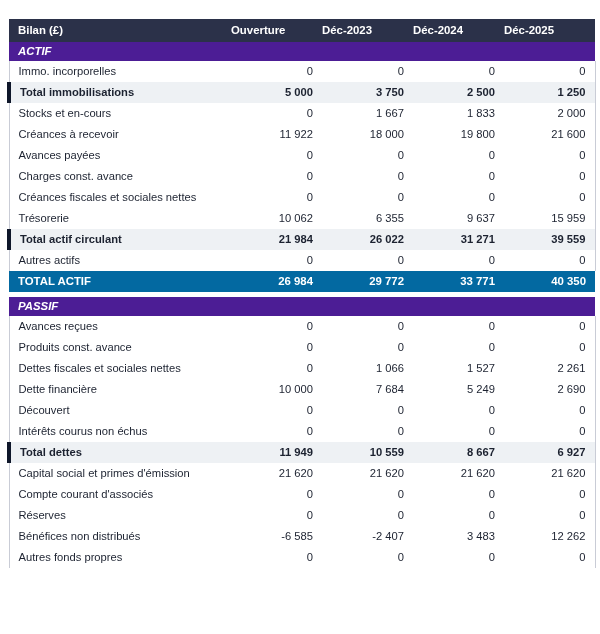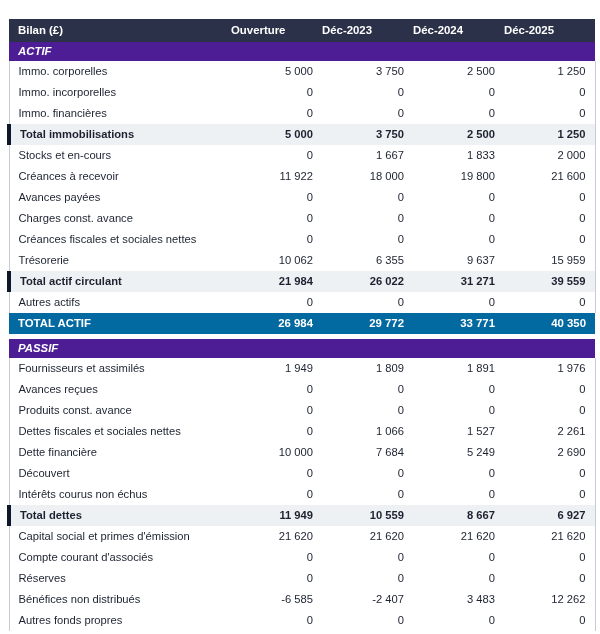--- a/index.html
+++ b/index.html
@@ -161,35 +161,21 @@
     </thead>
     <tbody id="tbody">
         <tr class="band">
           <td class="lbl">ACTIF</td>
           <td class="num"></td>
           <td class="num"></td>
           <td class="num"></td>
           <td class="num last"></td>
         </tr>
         <tr class="item">
-          <td class="lbl">Immo. corporelles</td>
-          <td class="num">5 000</td>
-          <td class="num">3 750</td>
-          <td class="num">2 500</td>
-          <td class="num last">1 250</td>
-        </tr>
-        <tr class="item">
           <td class="lbl">Immo. incorporelles</td>
-          <td class="num">0</td>
-          <td class="num">0</td>
-          <td class="num">0</td>
-          <td class="num last">0</td>
-        </tr>
-        <tr class="item">
-          <td class="lbl">Immo. financières</td>
           <td class="num">0</td>
           <td class="num">0</td>
           <td class="num">0</td>
           <td class="num last">0</td>
         </tr>
         <tr class="total">
           <td class="lbl">Total immobilisations</td>
           <td class="num">5 000</td>
           <td class="num">3 750</td>
           <td class="num">2 500</td>
@@ -262,27 +248,20 @@
           <td colspan="5"></td>
         </tr>
         <tr class="band">
           <td class="lbl">PASSIF</td>
           <td class="num"></td>
           <td class="num"></td>
           <td class="num"></td>
           <td class="num last"></td>
         </tr>
         <tr class="item">
-          <td class="lbl">Fournisseurs et assimilés</td>
-          <td class="num">1 949</td>
-          <td class="num">1 809</td>
-          <td class="num">1 891</td>
-          <td class="num last">1 976</td>
-        </tr>
-        <tr class="item">
           <td class="lbl">Avances reçues</td>
           <td class="num">0</td>
           <td class="num">0</td>
           <td class="num">0</td>
           <td class="num last">0</td>
         </tr>
         <tr class="item">
           <td class="lbl">Produits const. avance</td>
           <td class="num">0</td>
           <td class="num">0</td>

